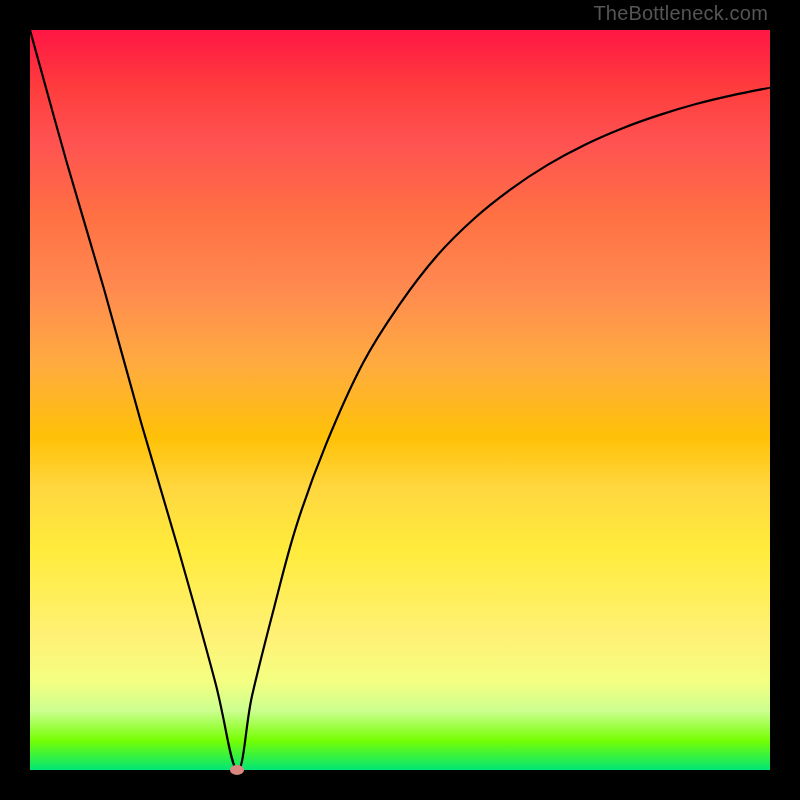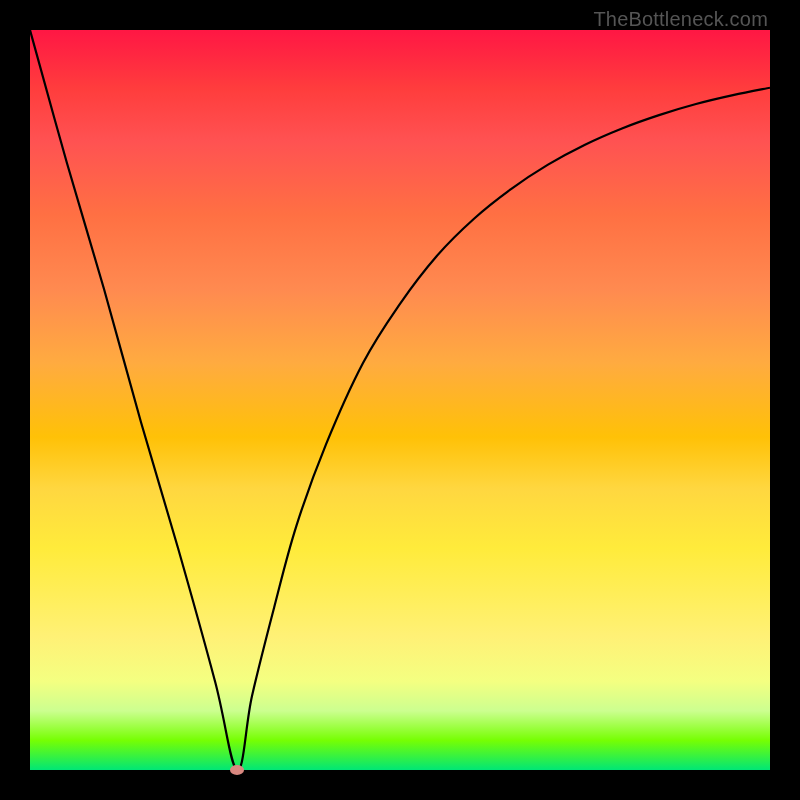--- a/index.html
+++ b/index.html
@@ -29,21 +29,21 @@
       #ffee58 76%,
       #fff176 82%,
       #f4ff81 88%,
       #ccff90 92%,
       #76ff03 96%,
       #00e676 100%
     );
   }
   .watermark {
     position: absolute;
-    top: 8px;
+    top: 2px;
     right: 32px;
     color: #555;
     font-family: Arial, Helvetica, sans-serif;
     font-size: 20px;
     font-weight: 500;
     letter-spacing: 0.2px;
   }
   .curve-svg {
     position: absolute;
     left: 30px;

